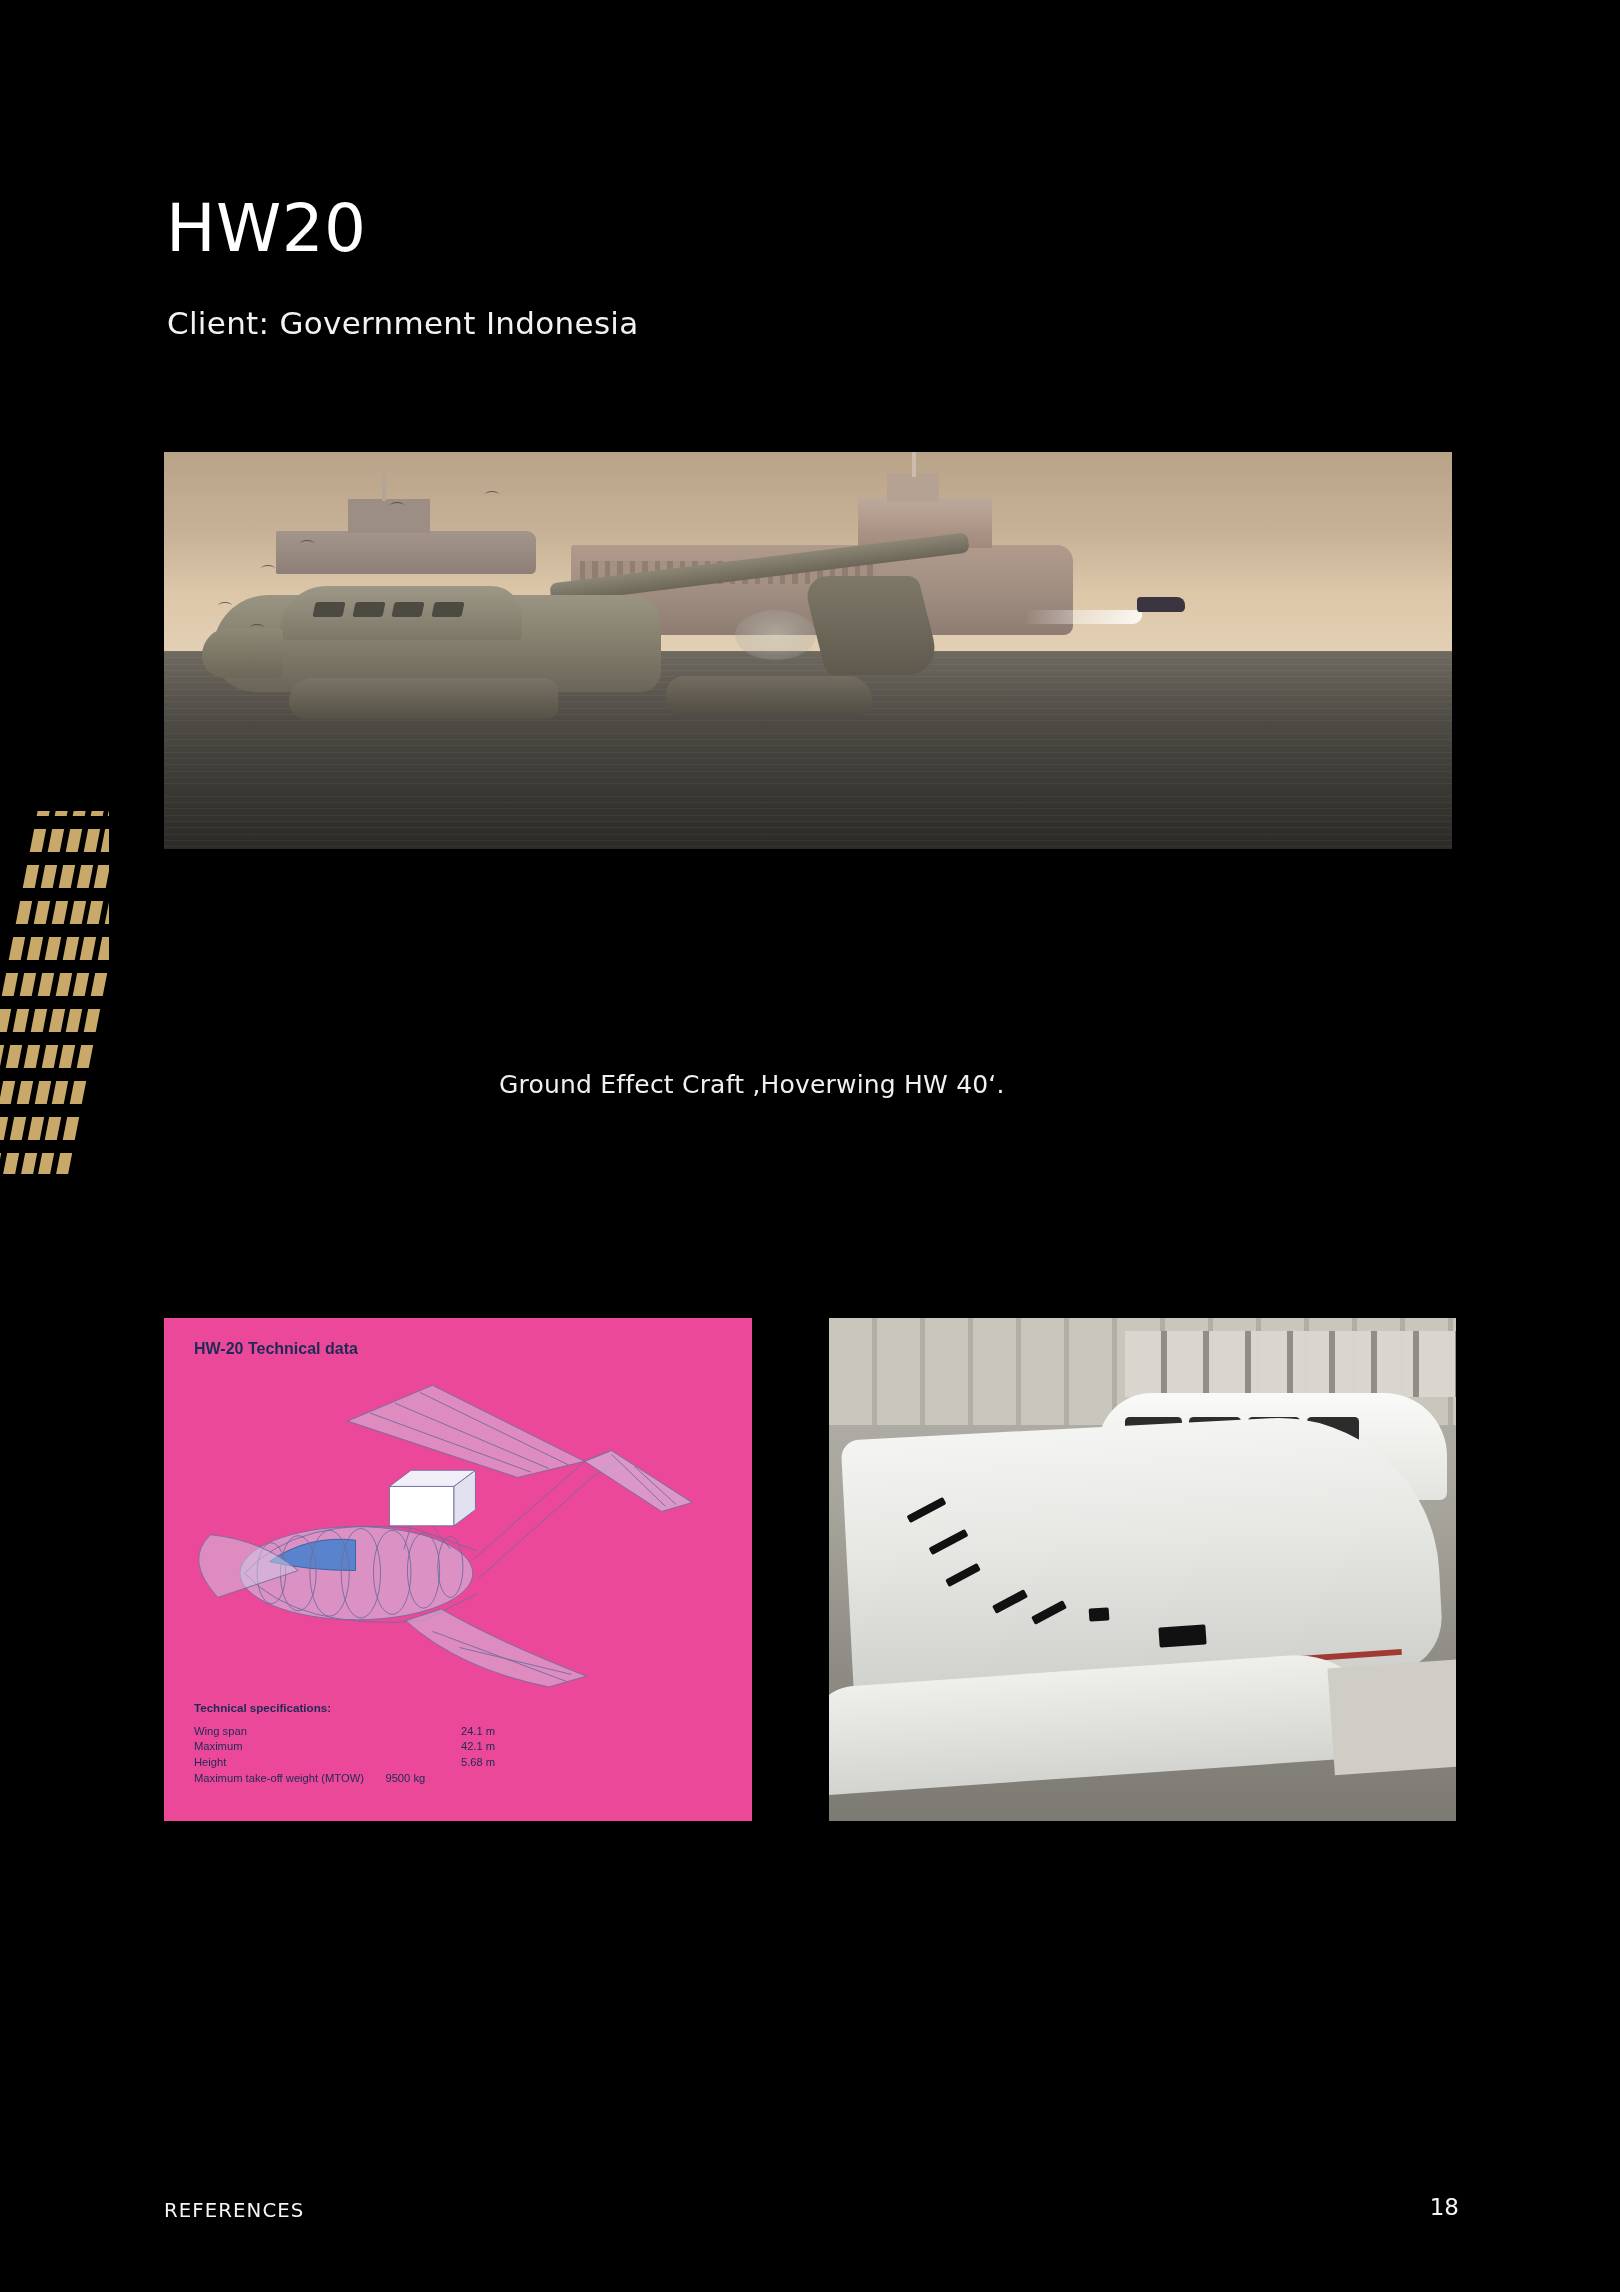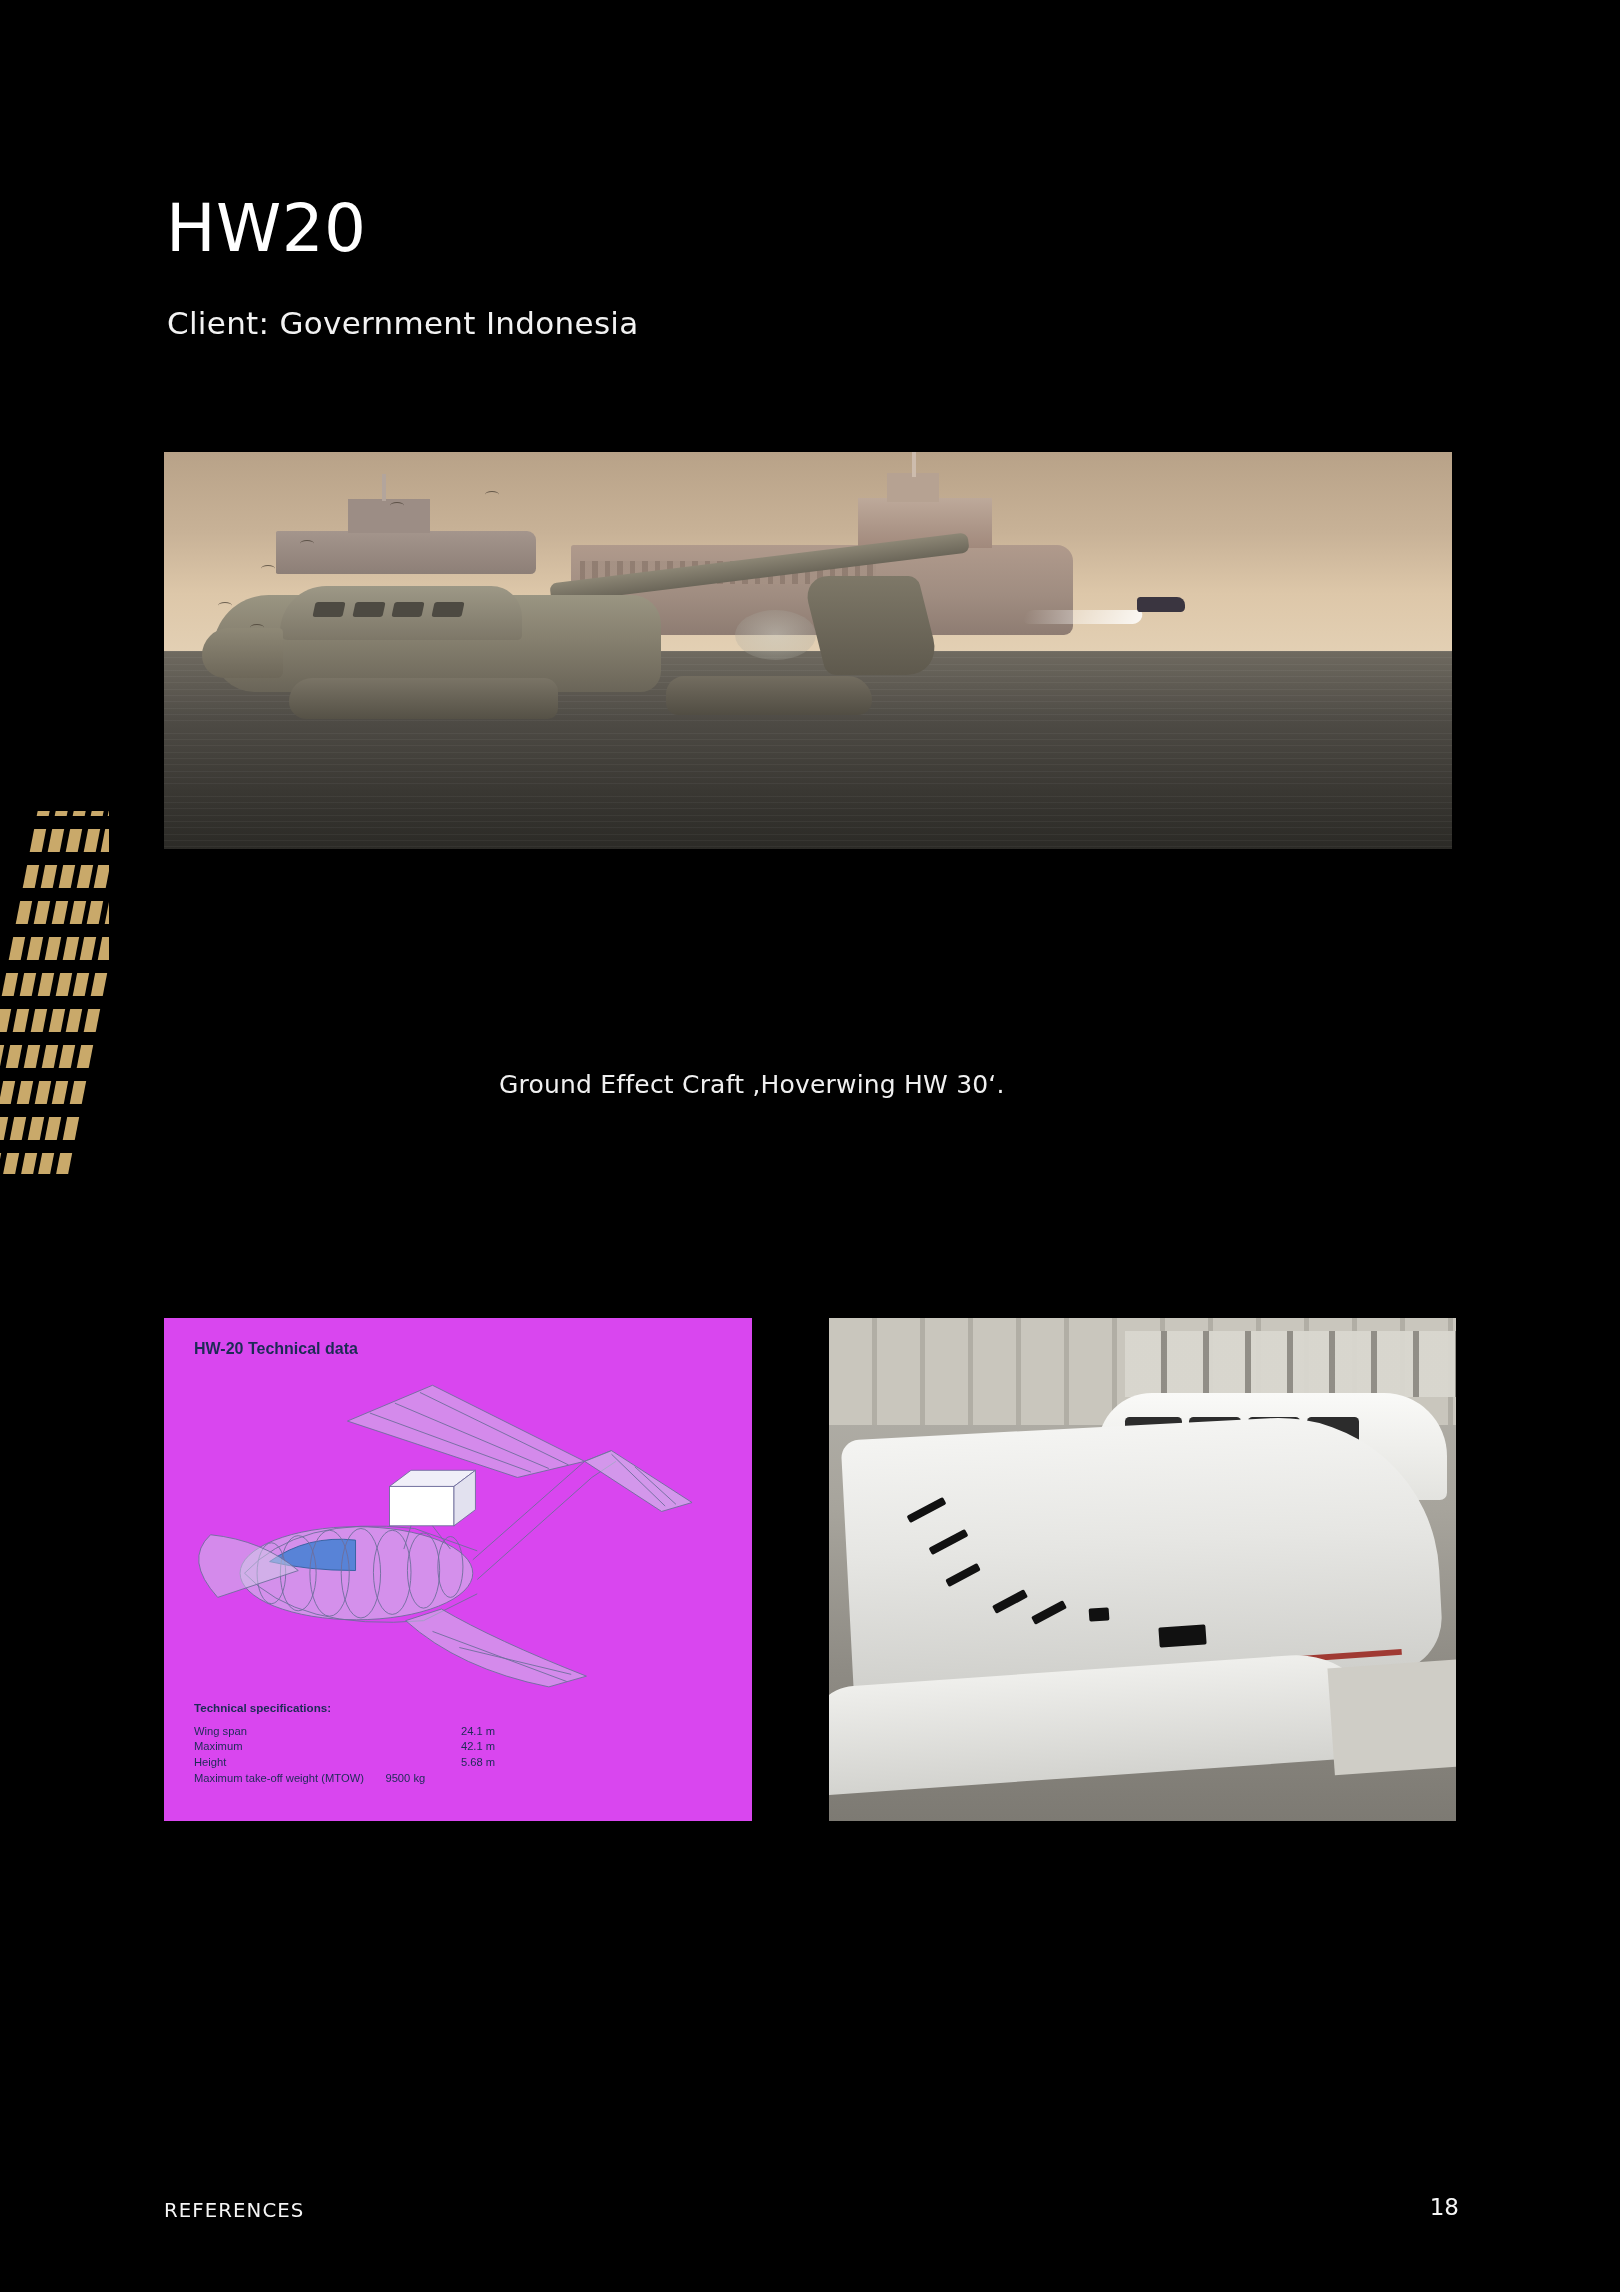--- a/index.html
+++ b/index.html
@@ -242,21 +242,21 @@
     letter-spacing: 0.2px;
   }
 
   
   .fig-tech {
     position: absolute;
     left: 164px;
     top: 1318px;
     width: 588px;
     height: 503px;
-    background: #d946ef;
+    background: #ec4899;
     overflow: hidden;
   }
   .fig-tech .fig-title {
     position: absolute;
     left: 30px; top: 21.5px;
     font-size: 16px;
     font-weight: bold;
     color: #1c2b55;
     font-family: "Liberation Sans", sans-serif;
   }
@@ -438,21 +438,21 @@
   <div class="craft-prop"></div>
 
   <div class="bird" style="left:97px; top:113px;"></div>
   <div class="bird" style="left:136px; top:88px;"></div>
   <div class="bird" style="left:226px; top:50px;"></div>
   <div class="bird" style="left:321px; top:39px;"></div>
   <div class="bird" style="left:86px;  top:172px;"></div>
   <div class="bird" style="left:54px;  top:150px;"></div>
 </div>
 
-<div class="caption">Ground Effect Craft ‚Hoverwing HW 30‘.</div>
+<div class="caption">Ground Effect Craft ‚Hoverwing HW 40‘.</div>
 
 <div class="fig-tech">
   <div class="fig-title">HW-20 Technical data</div>
 
   <svg class="wire" viewBox="0 0 657 420" width="588" height="376" style="left:0; top:18px;">
 
     <ellipse cx="215" cy="265" rx="130" ry="52" stroke="#6e6e9b" fill="#cfcde8" fill-opacity="0.55"></ellipse>
     <path d="M90 265 Q150 200 280 215 L350 240" stroke="#6e6e9b"></path>
     <path d="M90 265 Q150 330 290 318 L350 288" stroke="#6e6e9b"></path>
 

